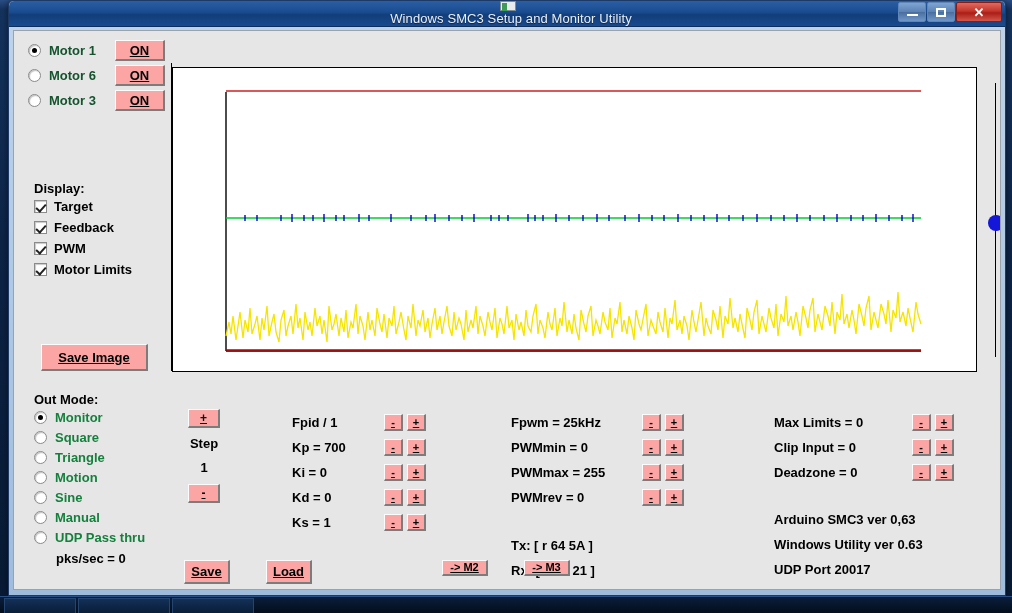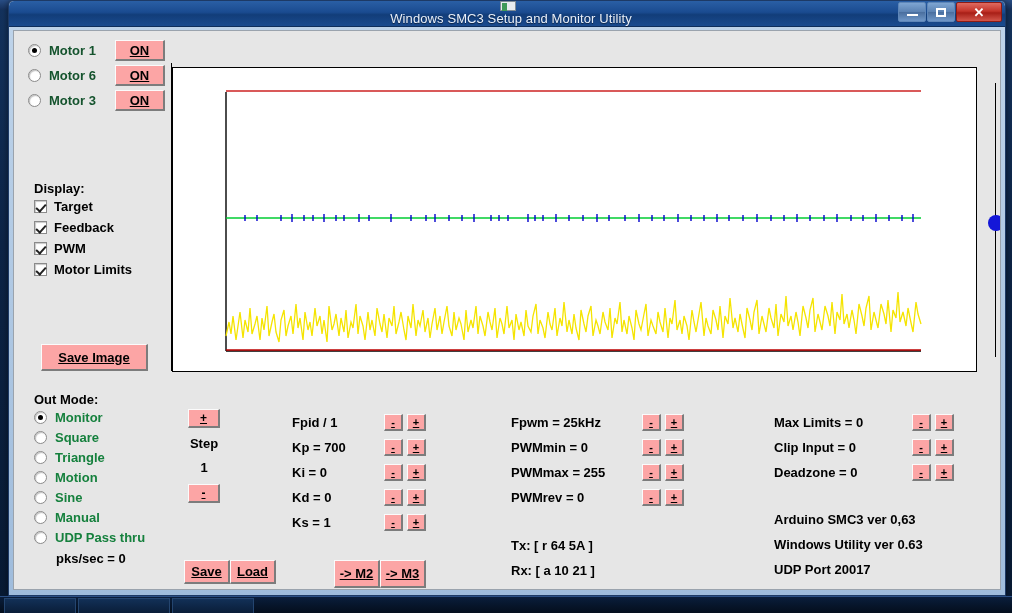--- a/index.html
+++ b/index.html
@@ -383,23 +383,23 @@
   }
   .info-block div { height: 25px; white-space: nowrap; }
 
   .comm-block { left: 497px; top: 507px; }
   .ver-block  { left: 760px; top: 481px; }
 
   .bottom-btns {
     position: absolute;
     left: 170px; top: 529px;
   }
-  .btn-row { display: flex; }
+  .btn-row { display: flex; gap: 36px; }
   .btn-sl { width: 46px; height: 24px; font-size: 13px; }
-  .btn-m  { width: 46px; height: 28px; font-size: 13px; }
+  .btn-m  { width: 46px; height: 16px; font-size: 11px; }
   .status-text {
     position: absolute;
     left: 177px; top: 557px;
     font-size: 13px;
     font-weight: bold;
     color: #000;
     white-space: nowrap;
   }
 </style>
 </head>

